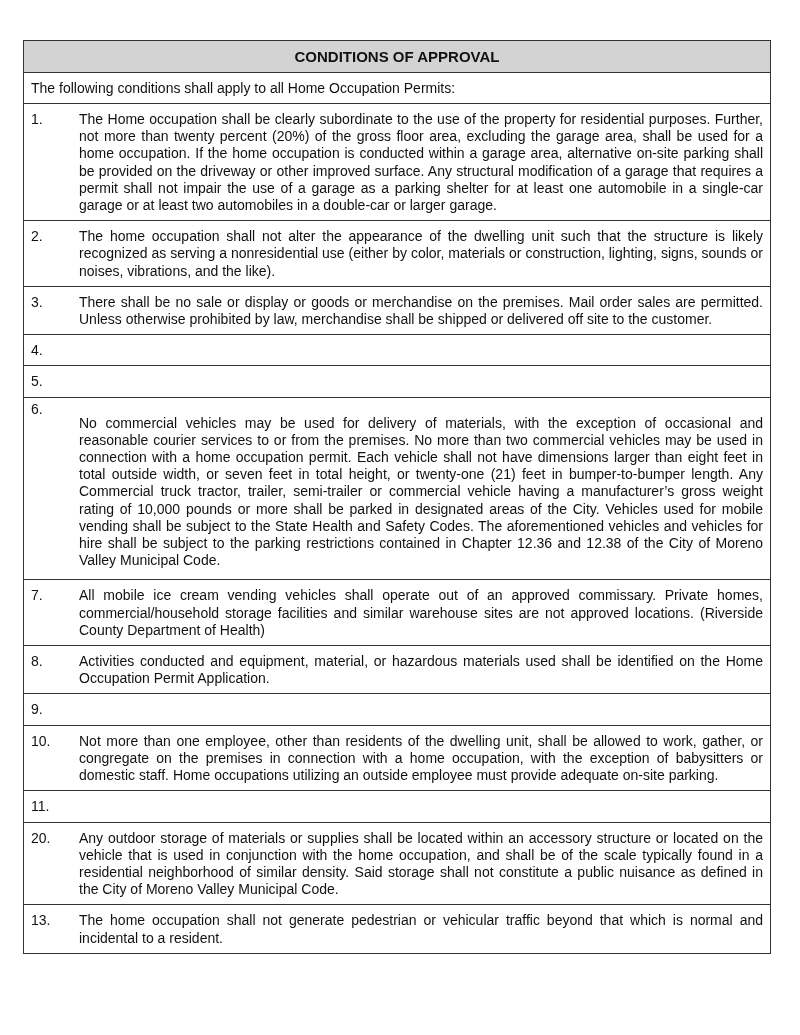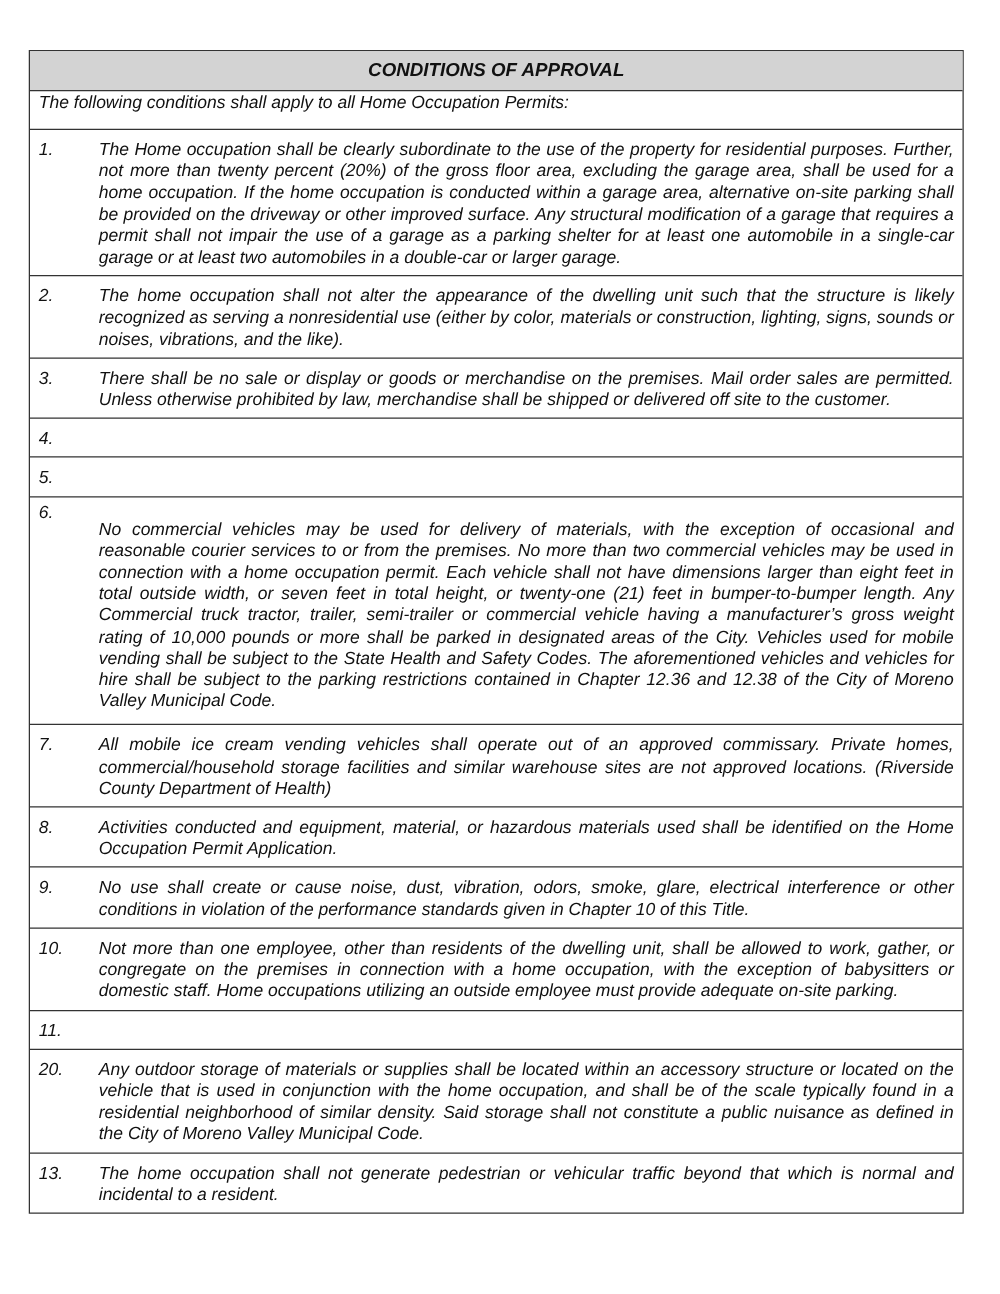--- a/index.html
+++ b/index.html
@@ -1,24 +1,24 @@
 <!DOCTYPE html>
 <html><head>
   <meta charset="utf-8">
   <style>
     html, body { margin: 0; padding: 0; background: #ffffff; }
     body { width: 800px; height: 1035px; position: relative; overflow: hidden;
            font-family: "Liberation Sans", sans-serif; color: #111; }
     .table { position: absolute; left: 23px; top: 40px; width: 748px;
              border: 1.5px solid #333; box-sizing: border-box; }
-    .row { border-top: 1.5px solid #333; box-sizing: border-box; position: relative; font-style: italic; }
+    .row { border-top: 1.5px solid #333; box-sizing: border-box; position: relative; }
     .row:first-child { border-top: none; }
     .header { background: #d3d3d3; height: 31px; display: flex; align-items: center;
               justify-content: center; font-weight: bold; font-size: 15px; }
-    .intro { height: 31px; display: flex; padding-left: 7px; font-size: 14px; }
+    .intro { height: 31px; display: flex; align-items: center; padding-left: 7px; font-size: 14px; }
     .item { display: flex; font-size: 14px; line-height: 17.2px; padding: 7px 7px 6px 7px; }
     .num { width: 48px; flex: 0 0 48px; }
     .text { flex: 1; text-align: justify; }
     .item.r6 .num { position: relative; top: -4px; }
     .item.r6 .text { padding-top: 10px; padding-bottom: 4px; }
   </style>
 </head>
 <body>
 
 <div class="table">
@@ -54,21 +54,20 @@
   <div class="row item">
     <span class="num">7.</span>
     <span class="text">All mobile ice cream vending vehicles shall operate out of an approved commissary.  Private homes, commercial/household storage facilities and similar warehouse sites are not approved locations.  (Riverside County Department of Health)</span>
   </div>
   <div class="row item">
     <span class="num">8.</span>
     <span class="text">Activities conducted and equipment, material, or hazardous materials used shall be identified on the Home Occupation Permit Application.</span>
   </div>
   <div class="row item">
     <span class="num">9.</span>
-    <span class="text">No use shall create or cause noise, dust, vibration, odors, smoke, glare, electrical interference or other conditions in violation of the performance standards given in Chapter 10 of this Title.</span>
   </div>
   <div class="row item">
     <span class="num">10.</span>
     <span class="text">Not more than one employee, other than residents of the dwelling unit, shall be allowed to work, gather, or congregate on the premises in connection with a home occupation, with the exception of babysitters or domestic staff.  Home occupations utilizing an outside employee must provide adequate on-site parking.</span>
   </div>
   <div class="row item">
     <span class="num">11.</span>
   </div>
   <div class="row item">
     <span class="num">20.</span>

